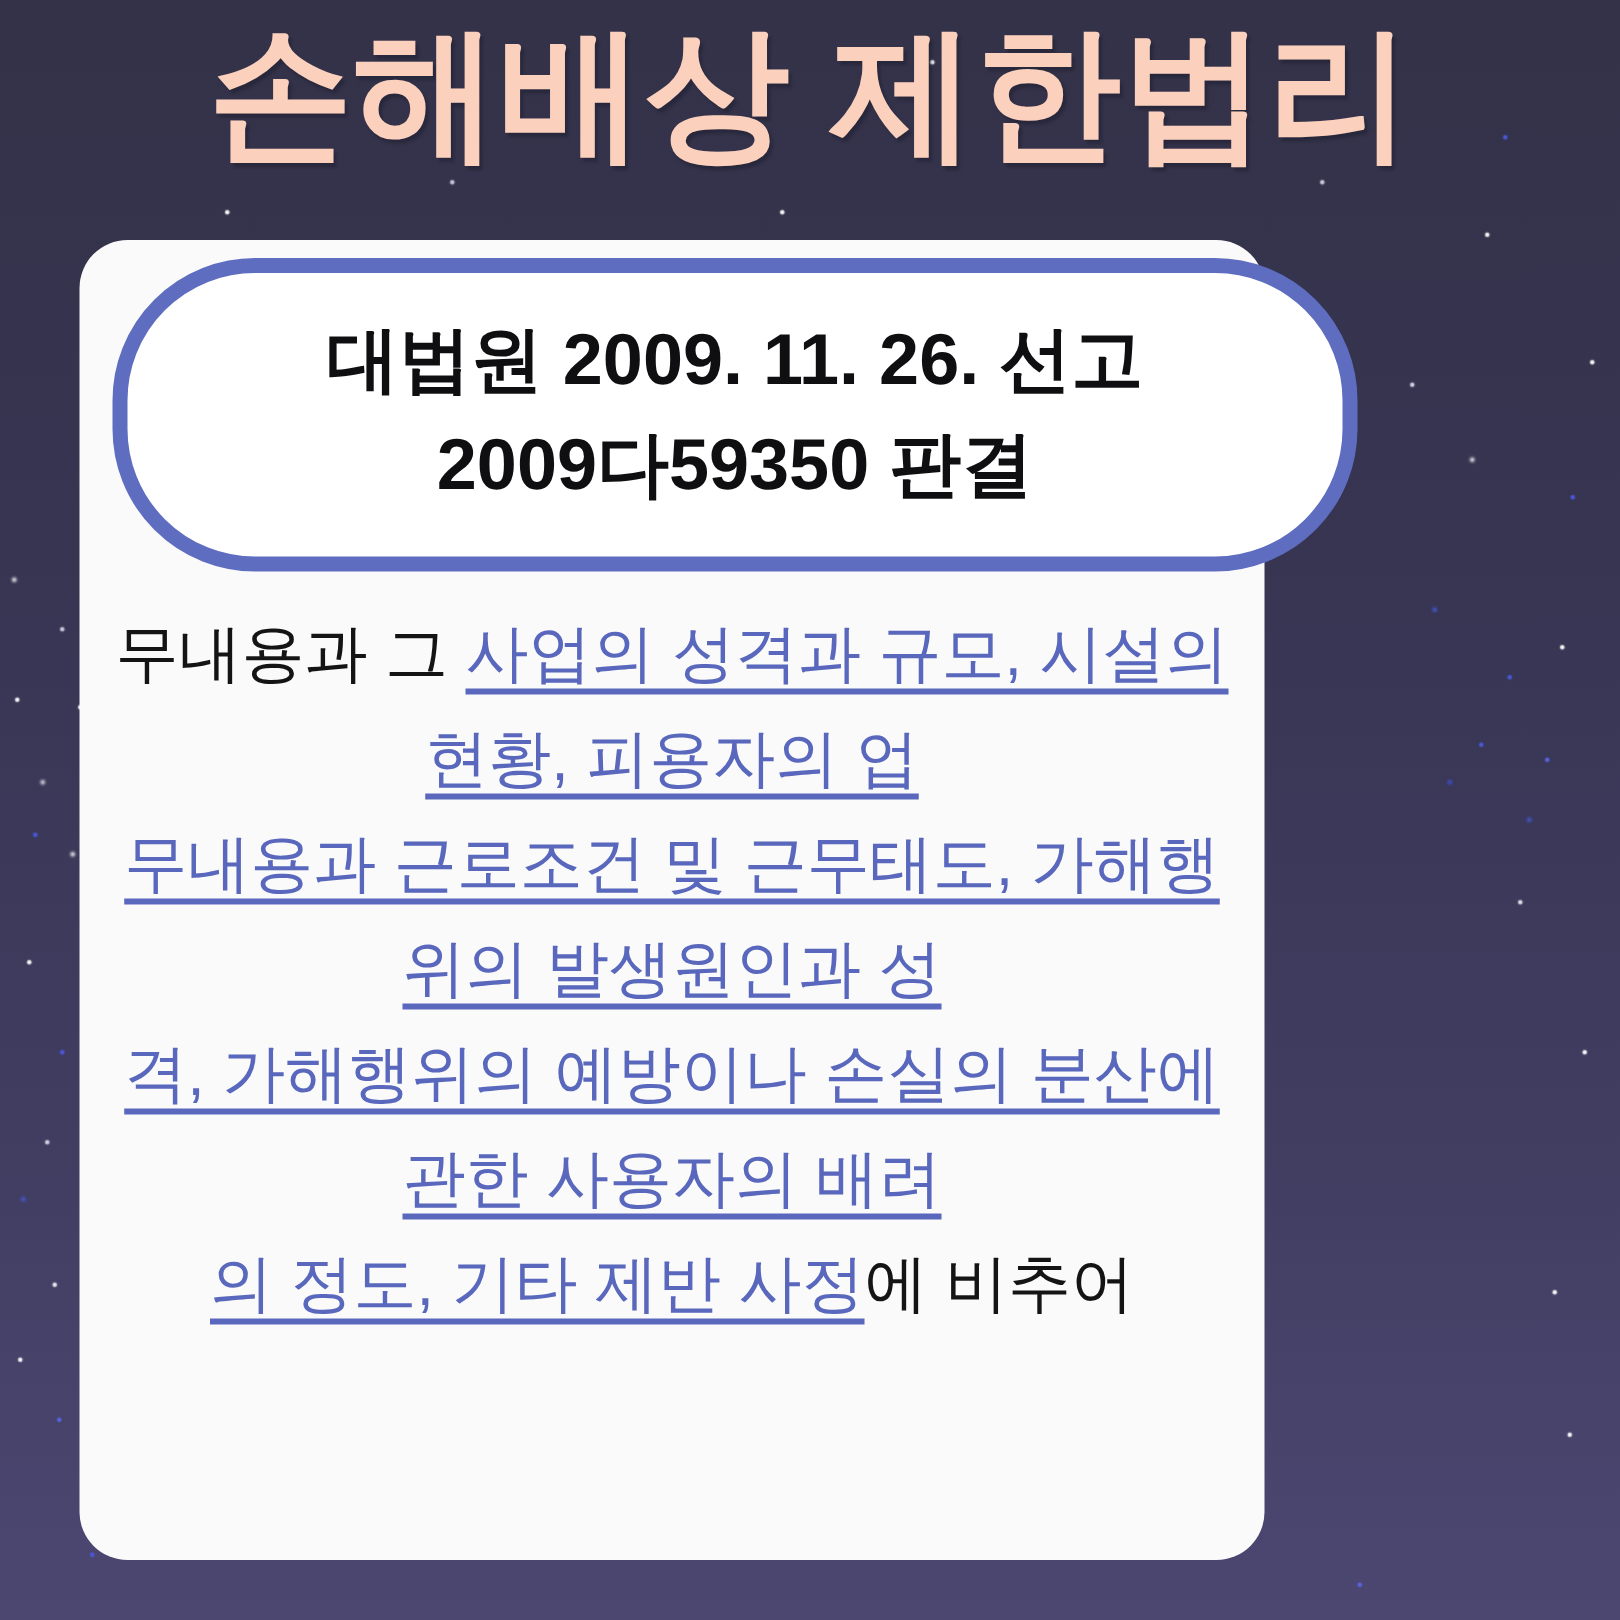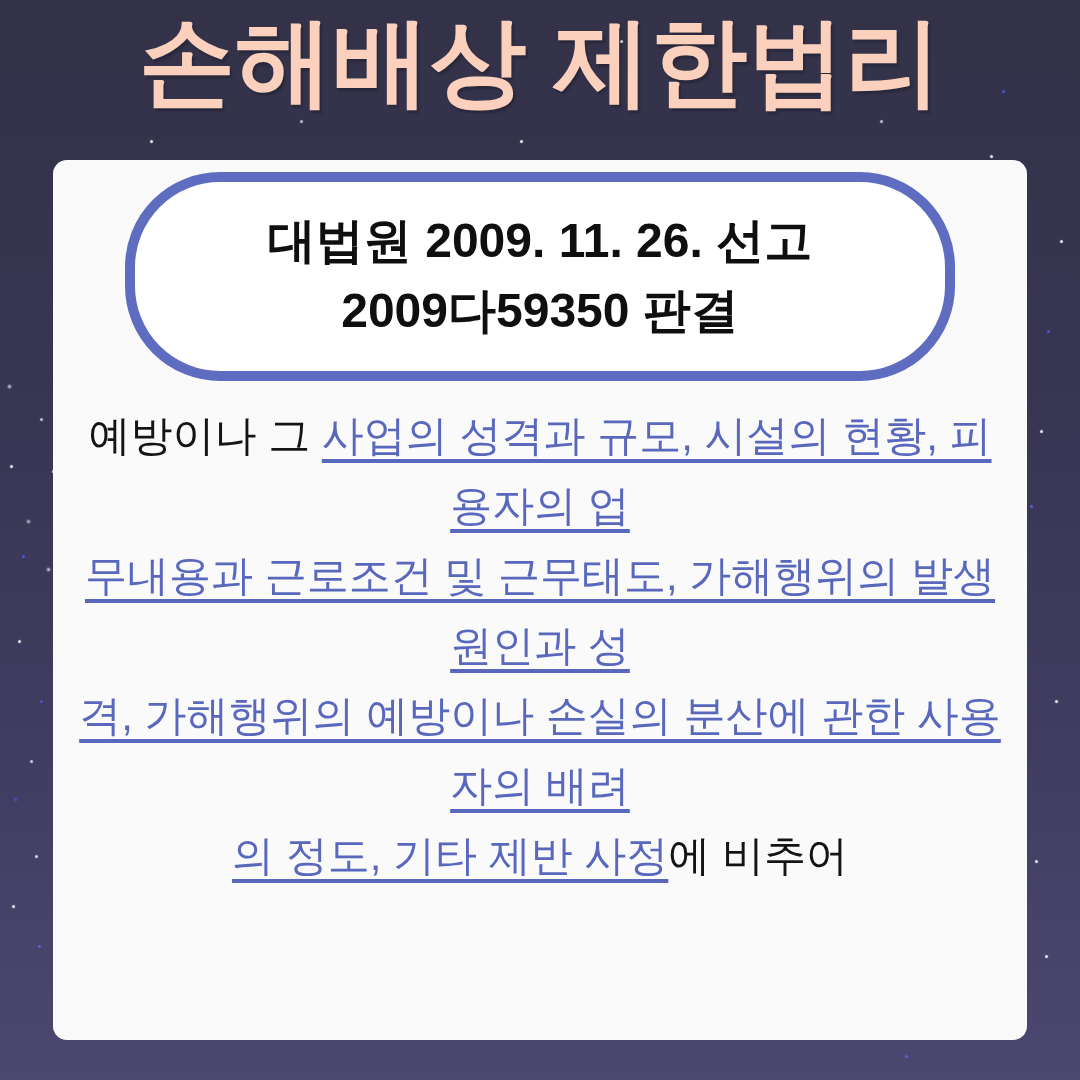--- a/index.html
+++ b/index.html
@@ -48,23 +48,23 @@
     text-align: center;
     font-size: 97px;
     font-weight: 900;
     letter-spacing: 0px;
     line-height: 1.15;
     text-shadow: 2px 3px 2px rgba(20,20,35,0.35);
   }
   .card {
     position: absolute;
     left: 53px; top: 160px;
-    width: 974px; height: 880px;
+    width: 790px; height: 880px;
     background: #fafafb;
-    border-radius: 14px;
+    border-radius: 32px;
     box-sizing: border-box;
     padding: 12px 22px 0 22px;
   }
   .case-box {
     box-sizing: border-box;
     width: 830px;
     margin: 0 auto;
     border: 10px solid #5e6dc0;
     border-radius: 95px;
     background: #fff;
@@ -108,19 +108,19 @@
   <div class="stars-blue"></div>
 
   <h1 class="page-title" style="color:#fbd1bd; margin:0;">손해배상 제한법리</h1>
 
   <div class="card">
 
     <div class="case-box">대법원 2009. 11. 26. 선고
 2009다59350 판결</div>
 
 
-    <p class="para p2"><span>예방이나 그 </span><span class="underlined" style="color:#5968bd;">사업의 성격과 규모, 시설의 현황, 피용자의 업
+    <p class="para p2"><span>무내용과 그 </span><span class="underlined" style="color:#5968bd;">사업의 성격과 규모, 시설의 현황, 피용자의 업
 무내용과 근로조건 및 근무태도, 가해행위의 발생원인과 성
 격, 가해행위의 예방이나 손실의 분산에 관한 사용자의 배려
 의 정도, 기타 제반 사정</span><span>에 비추어</span></p>
 
   </div>
 </div>
 
 </body></html>

